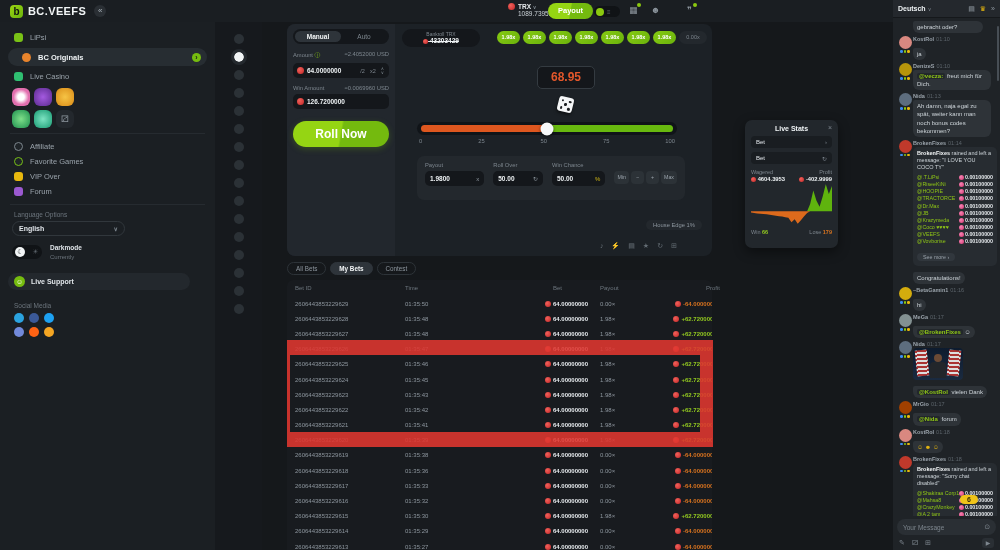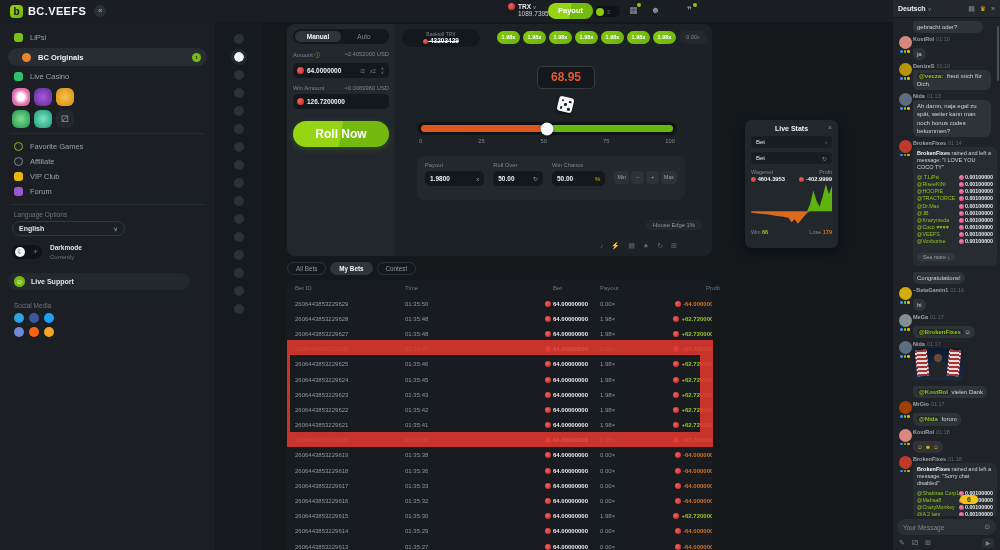--- a/index.html
+++ b/index.html
@@ -204,30 +204,30 @@
     <div class="game-grid">
       <span class="gic" style="background:radial-gradient(circle,#fff 25%,#e26fae 60%)"></span>
       <span class="gic" style="background:radial-gradient(circle,#a45ae0,#5b2b8e)"></span>
       <span class="gic" style="background:radial-gradient(circle,#f6c445,#d98a16)"></span>
       <span class="gic" style="background:radial-gradient(circle,#7fe08a,#1d8f4e)"></span>
       <span class="gic" style="background:radial-gradient(circle,#7de3c2,#189a72)"></span>
       <span class="gic" style="background:#23282d;color:#8d969e">⚂</span>
     </div>
     <div class="side-divider"></div>
     <div class="side-item">
+        <span class="sic" style="background:#1f2428;border:1px solid #7d868e;border-radius:50%"></span>
+        <span>Affiliate</span>
+      </div>
+    <div class="side-item">
         <span class="sic" style="background:#1f2428;border:1px solid #79c116;border-radius:50%"></span>
         <span>Favorite Games</span>
       </div>
     <div class="side-item">
-        <span class="sic" style="background:#1f2428;border:1px solid #7d868e;border-radius:50%"></span>
-        <span>Affiliate</span>
-      </div>
-    <div class="side-item">
         <span class="sic" style="background:#e8b80e"></span>
-        <span>VIP Club</span>
+        <span>VIP Over</span>
       </div>
     <div class="side-item">
         <span class="sic" style="background:#9b59d0"></span>
         <span>Forum</span>
       </div>
     <div class="side-divider"></div>
     <div class="lang-label">Language Options</div>
     <div class="lang-select">
         <span>English</span>
         <i style="color:#7d868e;font-size:6px">∨</i>

